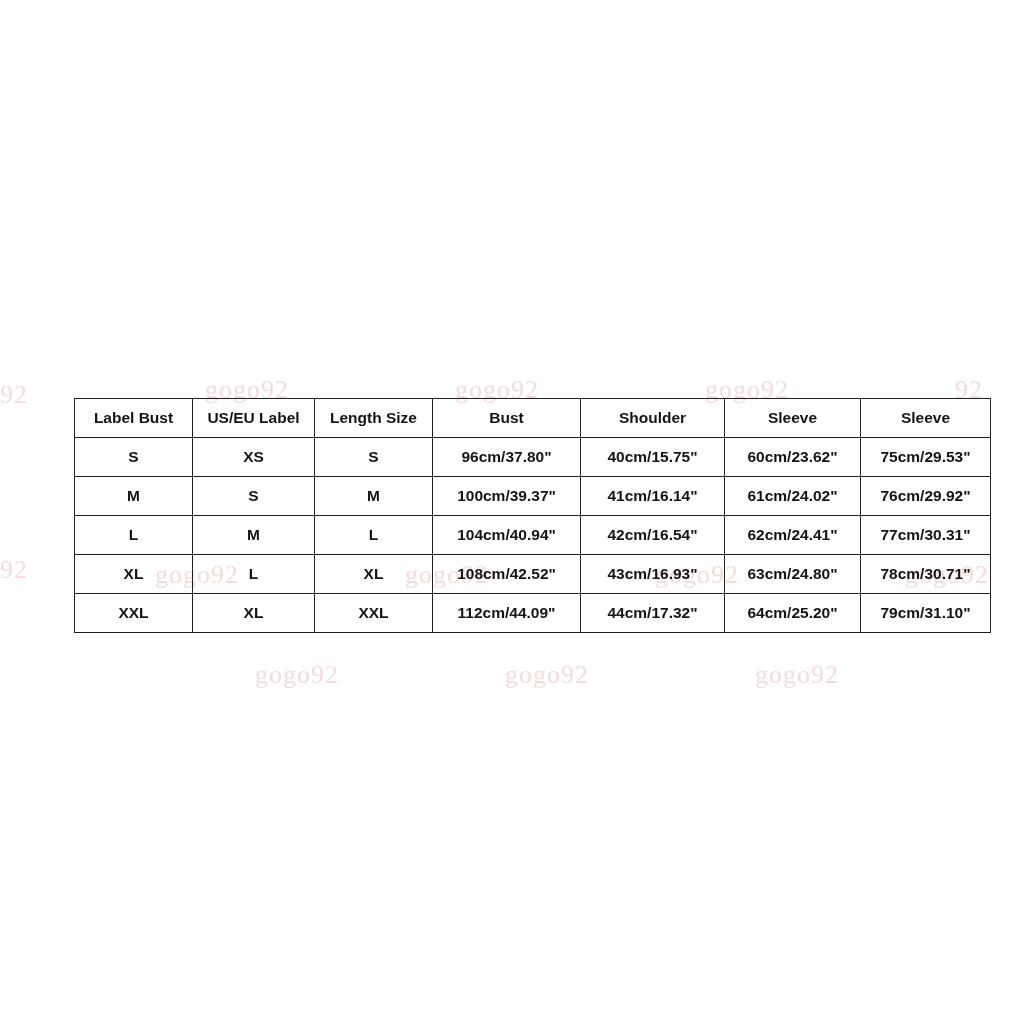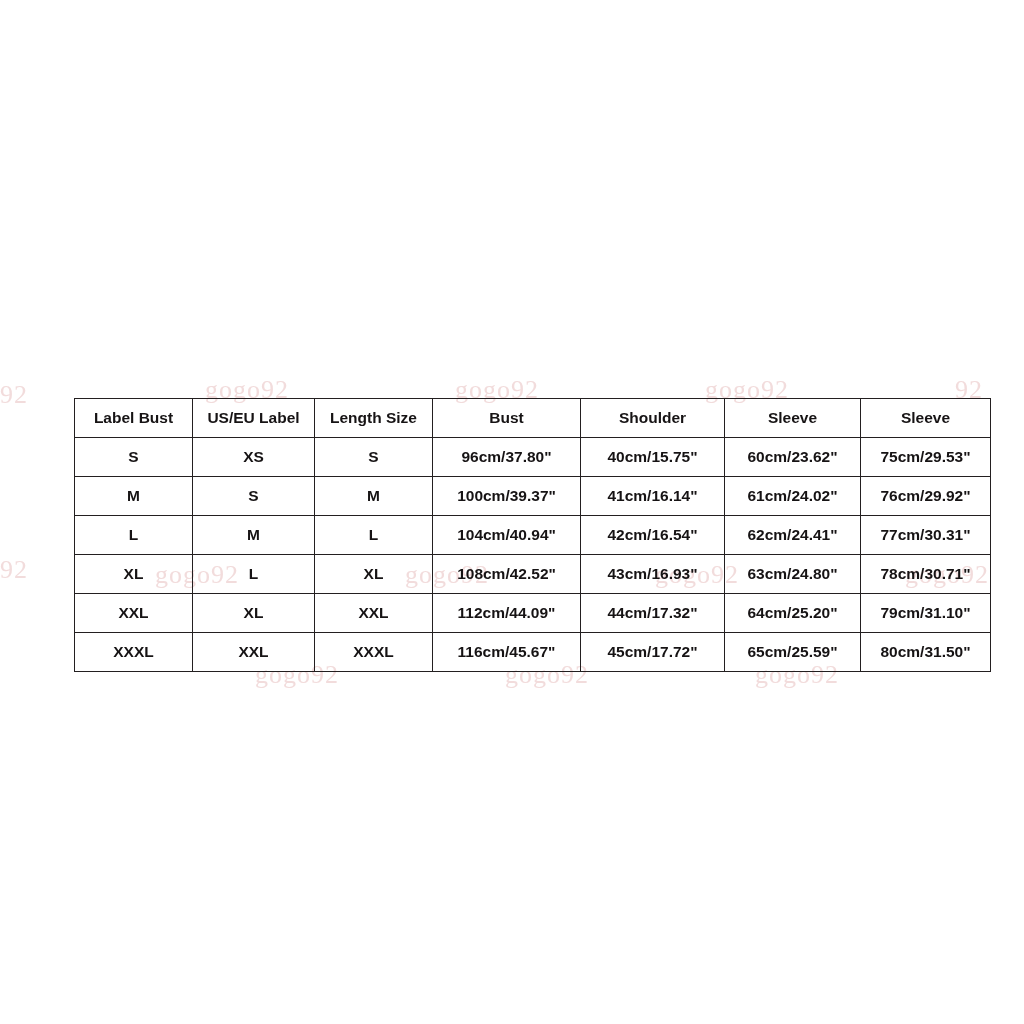--- a/index.html
+++ b/index.html
@@ -165,25 +165,16 @@
         </tr>
         <tr>
           <td>XXL</td>
           <td>XL</td>
           <td>XXL</td>
           <td>112cm/44.09"</td>
           <td>44cm/17.32"</td>
           <td>64cm/25.20"</td>
           <td>79cm/31.10"</td>
         </tr>
-        <tr>
-          <td>XXXL</td>
-          <td>XXL</td>
-          <td>XXXL</td>
-          <td>116cm/45.67"</td>
-          <td>45cm/17.72"</td>
-          <td>65cm/25.59"</td>
-          <td>80cm/31.50"</td>
-        </tr>
       </tbody>
     </table>
   </div>
 </div>
 
 </body></html>

